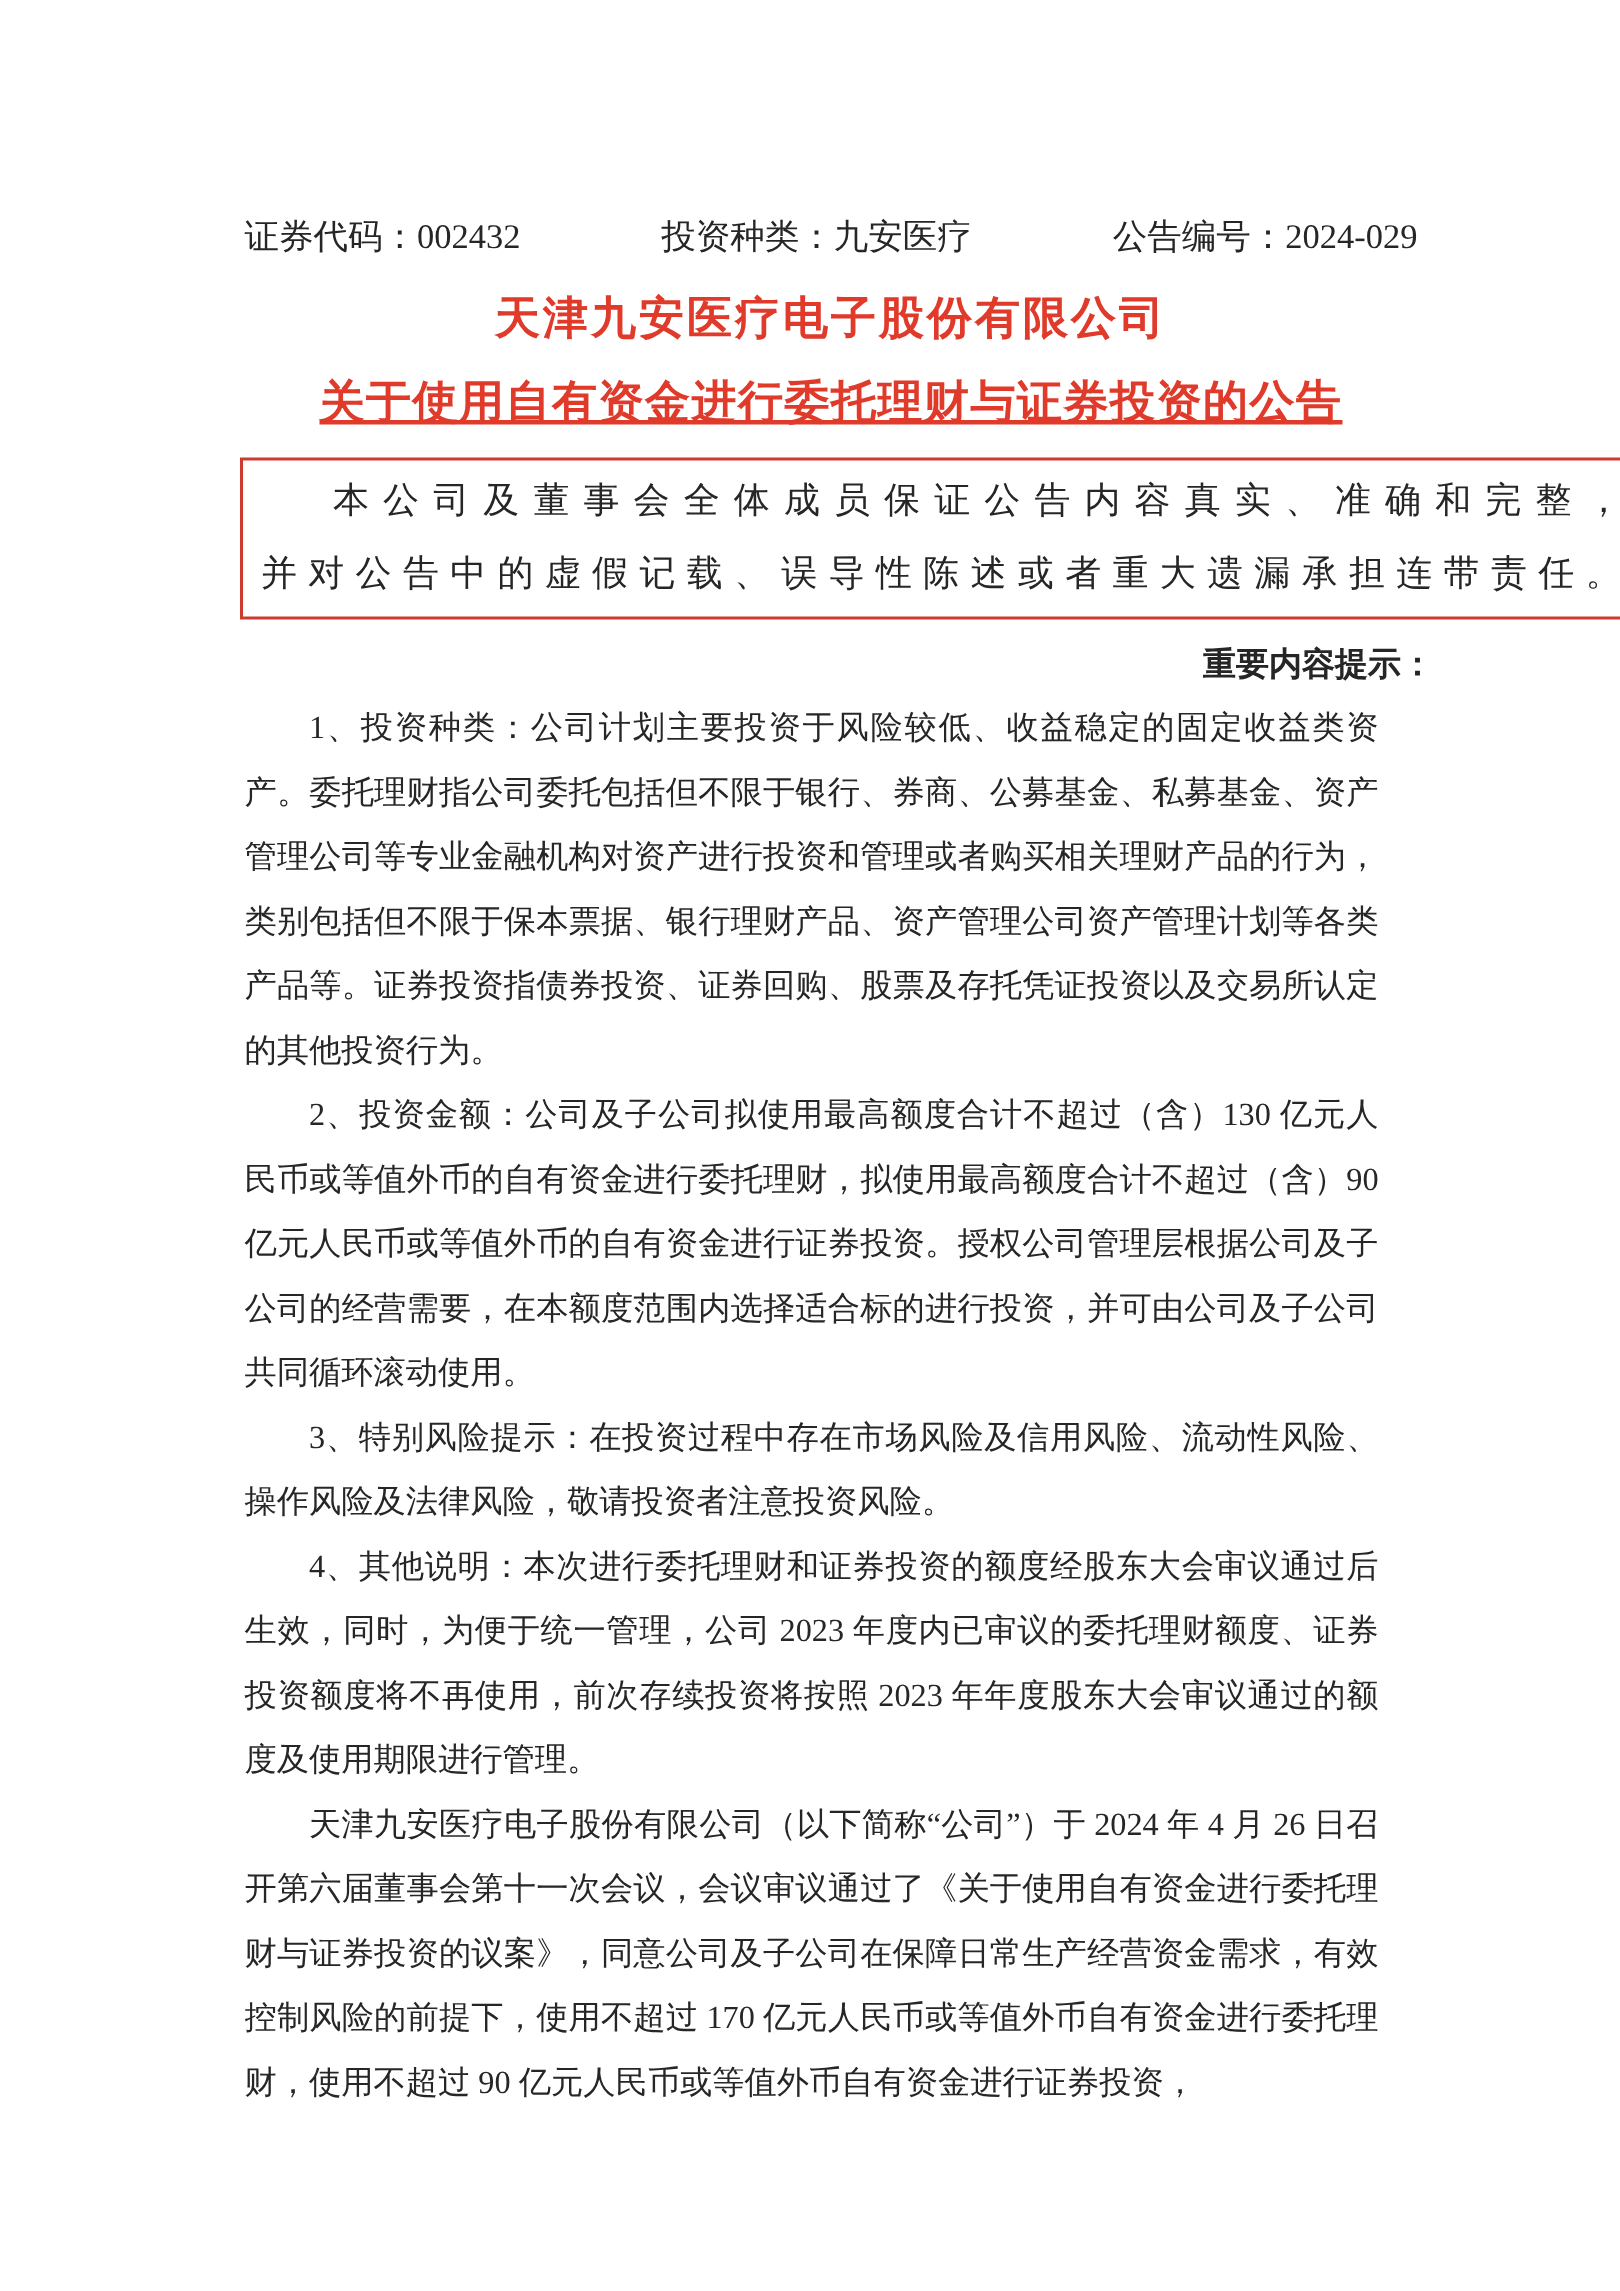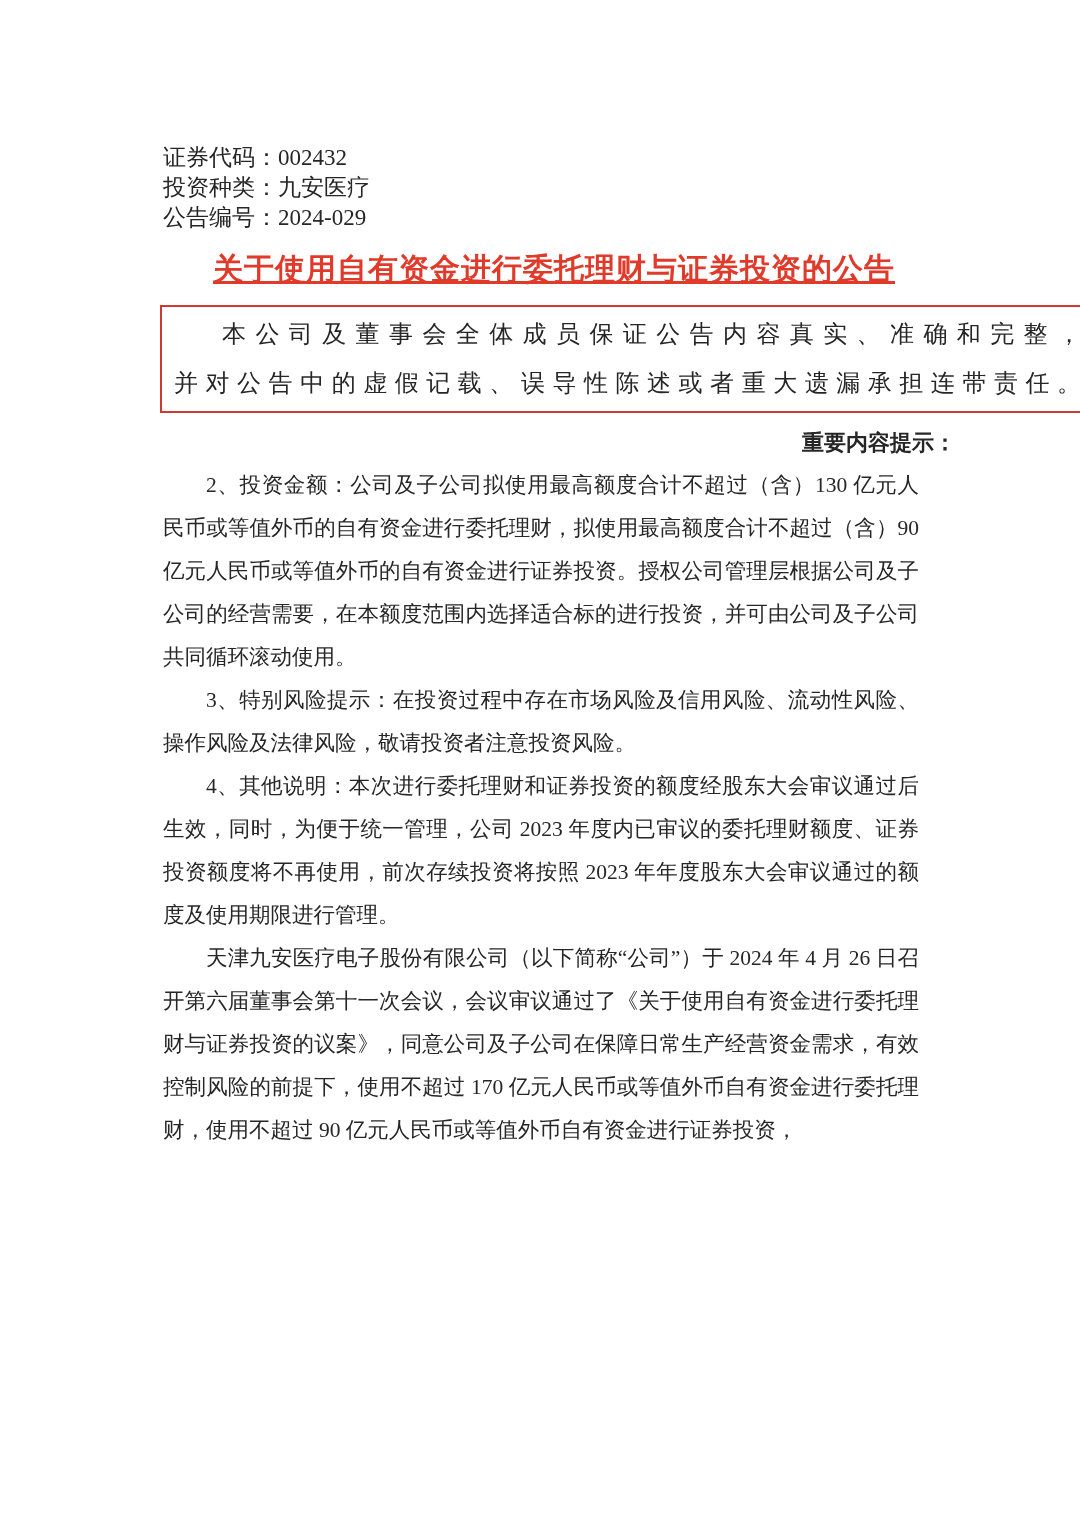--- a/index.html
+++ b/index.html
@@ -20,21 +20,20 @@
     padding: 143px 124px 0 163px; 
   }
   
   .doc-header {
     display: flex;
     justify-content: space-between;
     width: 782px;
     font-size: 23px;
     line-height: 30px;
     white-space: nowrap;
-    flex-direction: column;
   }
   
   .doc-title {
     width: 782px;
     text-align: center;
     color: var(--title-red);
     font-weight: bold;
     font-size: 30px;
     line-height: 40px;
   }
@@ -79,29 +78,31 @@
 <body>
 
 <div class="page">
 
   <div class="doc-header">
     <span>证券代码：002432</span>
     <span>投资种类：九安医疗</span>
     <span>公告编号：2024-029</span>
   </div>
 
+  <div class="doc-title t1">天津九安医疗电子股份有限公司</div>
   <div class="doc-title t2">关于使用自有资金进行委托理财与证券投资的公告</div>
 
   <div class="disclaimer-box">
     <div class="disclaimer-line indent">本公司及董事会全体成员保证公告内容真实、准确和完整，</div>
     <div class="disclaimer-line">并对公告中的虚假记载、误导性陈述或者重大遗漏承担连带责任。</div>
   </div>
 
   <div class="notice-label">重要内容提示：</div>
 
   <div class="body-text">
+    <p>1、投资种类：公司计划主要投资于风险较低、收益稳定的固定收益类资产。委托理财指公司委托包括但不限于银行、券商、公募基金、私募基金、资产管理公司等专业金融机构对资产进行投资和管理或者购买相关理财产品的行为，类别包括但不限于保本票据、银行理财产品、资产管理公司资产管理计划等各类产品等。证券投资指债券投资、证券回购、股票及存托凭证投资以及交易所认定的其他投资行为。</p>
     <p>2、投资金额：公司及子公司拟使用最高额度合计不超过（含）130 亿元人民币或等值外币的自有资金进行委托理财，拟使用最高额度合计不超过（含）90 亿元人民币或等值外币的自有资金进行证券投资。授权公司管理层根据公司及子公司的经营需要，在本额度范围内选择适合标的进行投资，并可由公司及子公司共同循环滚动使用。</p>
     <p>3、特别风险提示：在投资过程中存在市场风险及信用风险、流动性风险、操作风险及法律风险，敬请投资者注意投资风险。</p>
     <p>4、其他说明：本次进行委托理财和证券投资的额度经股东大会审议通过后生效，同时，为便于统一管理，公司 2023 年度内已审议的委托理财额度、证券投资额度将不再使用，前次存续投资将按照 2023 年年度股东大会审议通过的额度及使用期限进行管理。</p>
     <p>天津九安医疗电子股份有限公司（以下简称“公司”）于 2024 年 4 月 26 日召开第六届董事会第十一次会议，会议审议通过了《关于使用自有资金进行委托理财与证券投资的议案》，同意公司及子公司在保障日常生产经营资金需求，有效控制风险的前提下，使用不超过 170 亿元人民币或等值外币自有资金进行委托理财，使用不超过 90 亿元人民币或等值外币自有资金进行证券投资，</p>
   </div>
 
 </div>
 
 </body></html>

